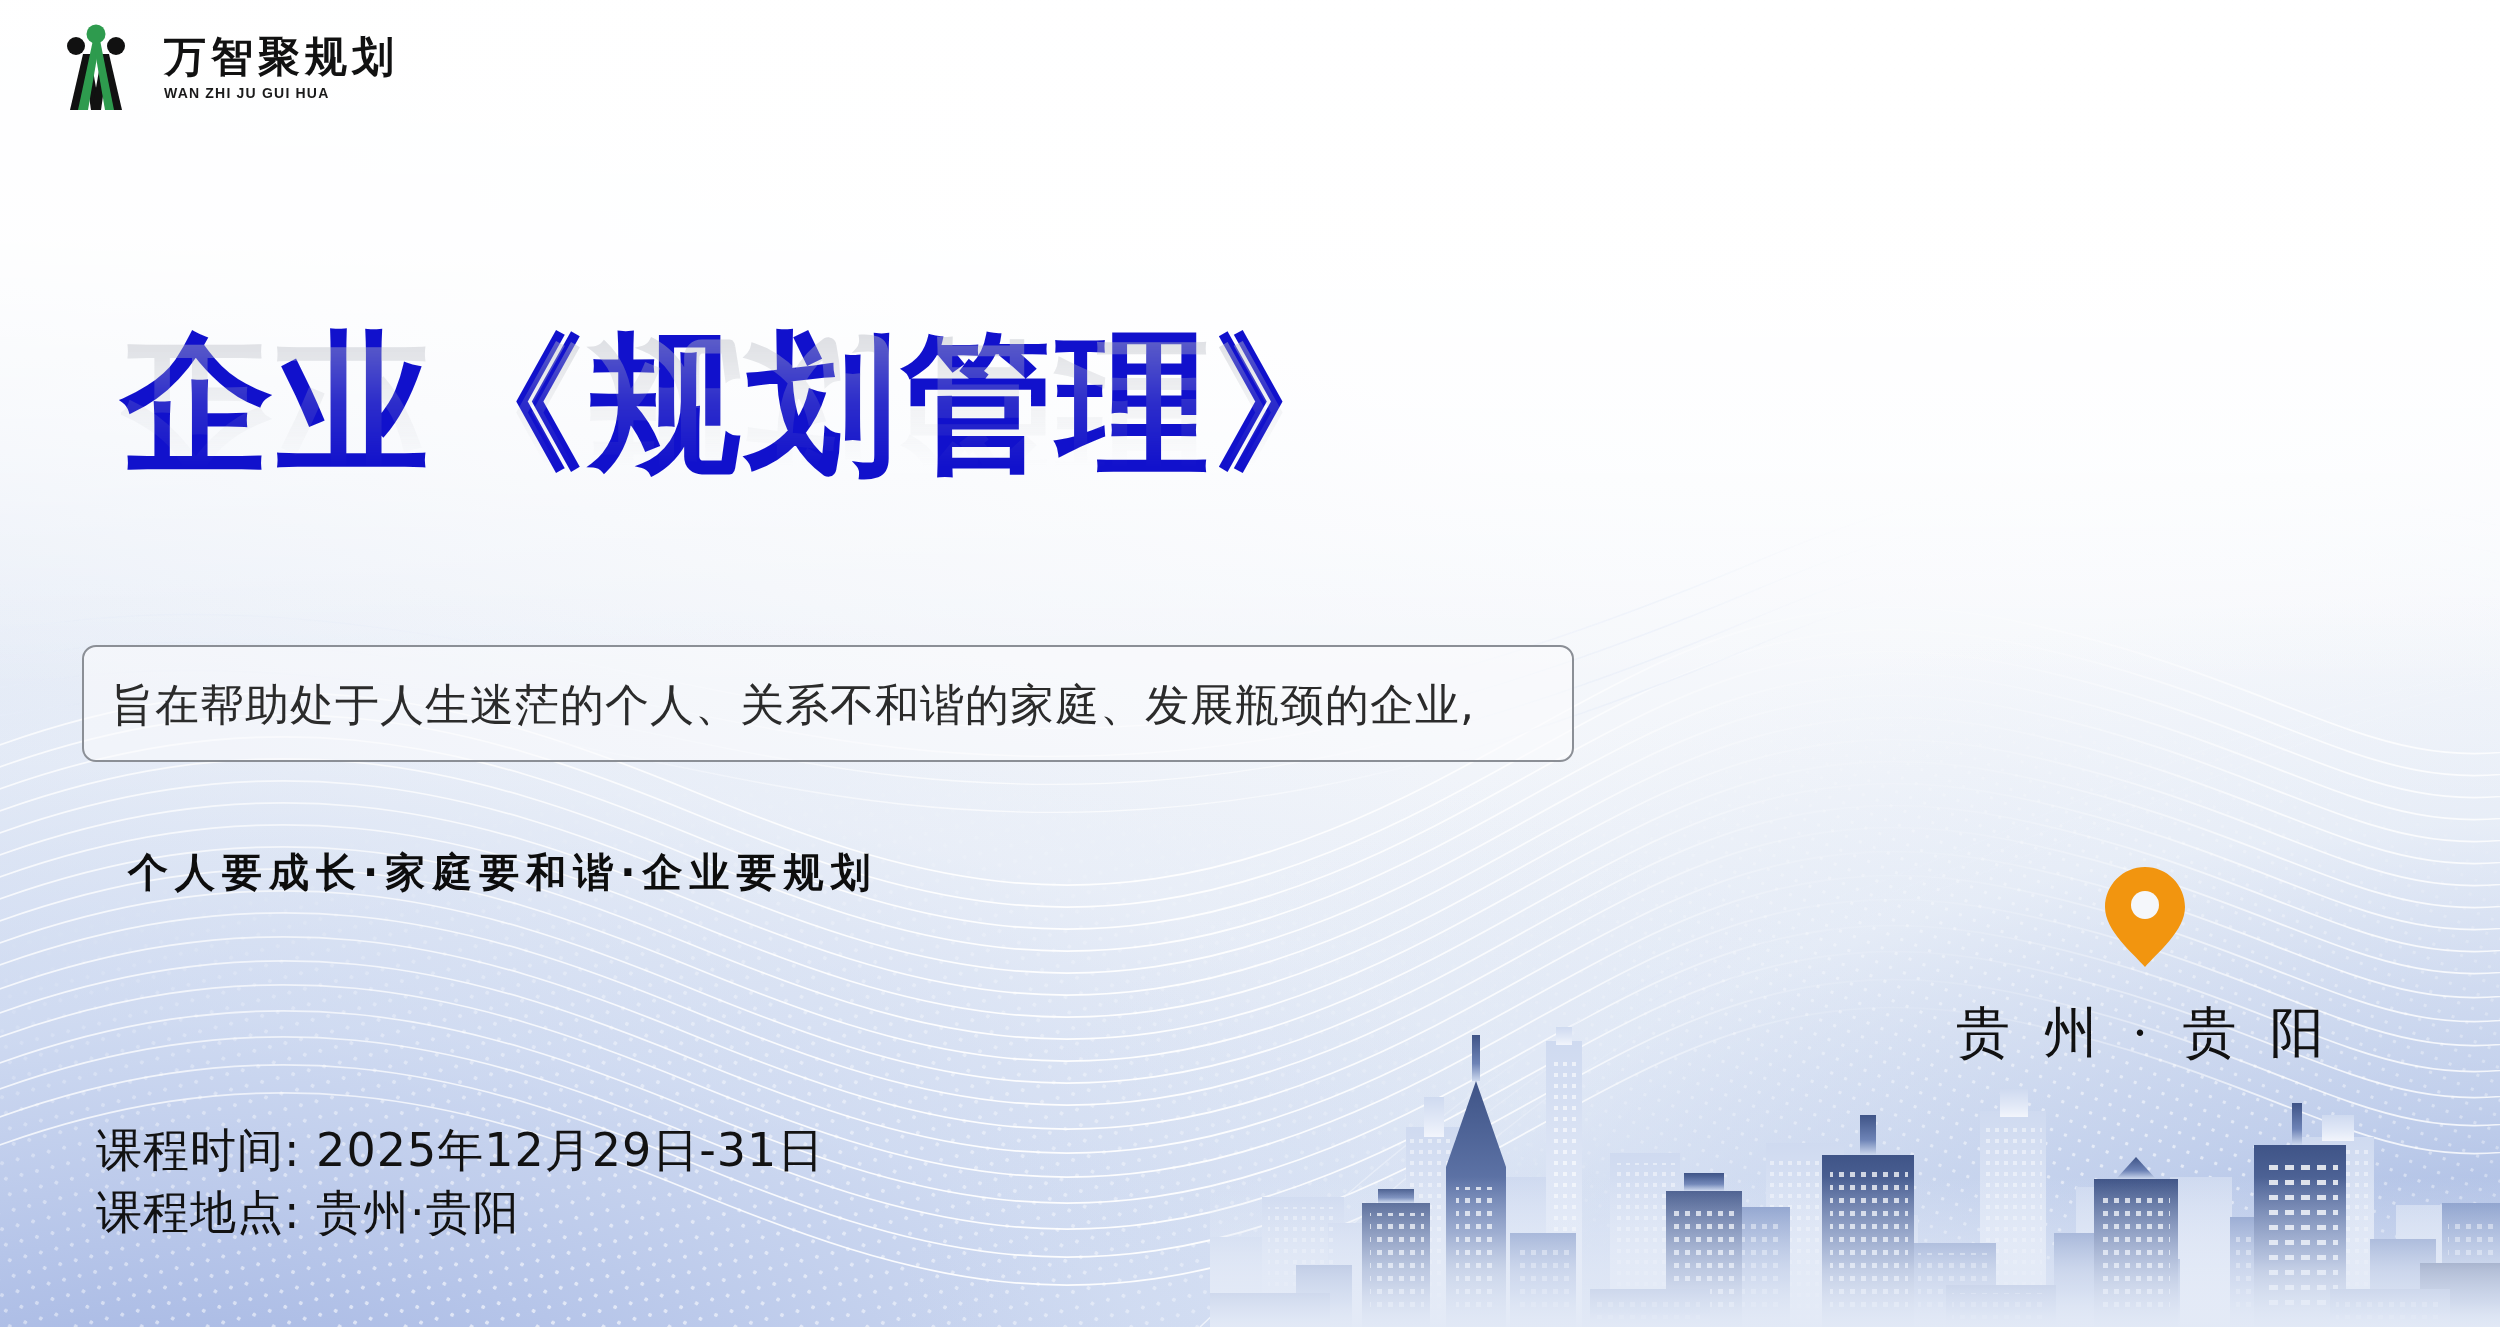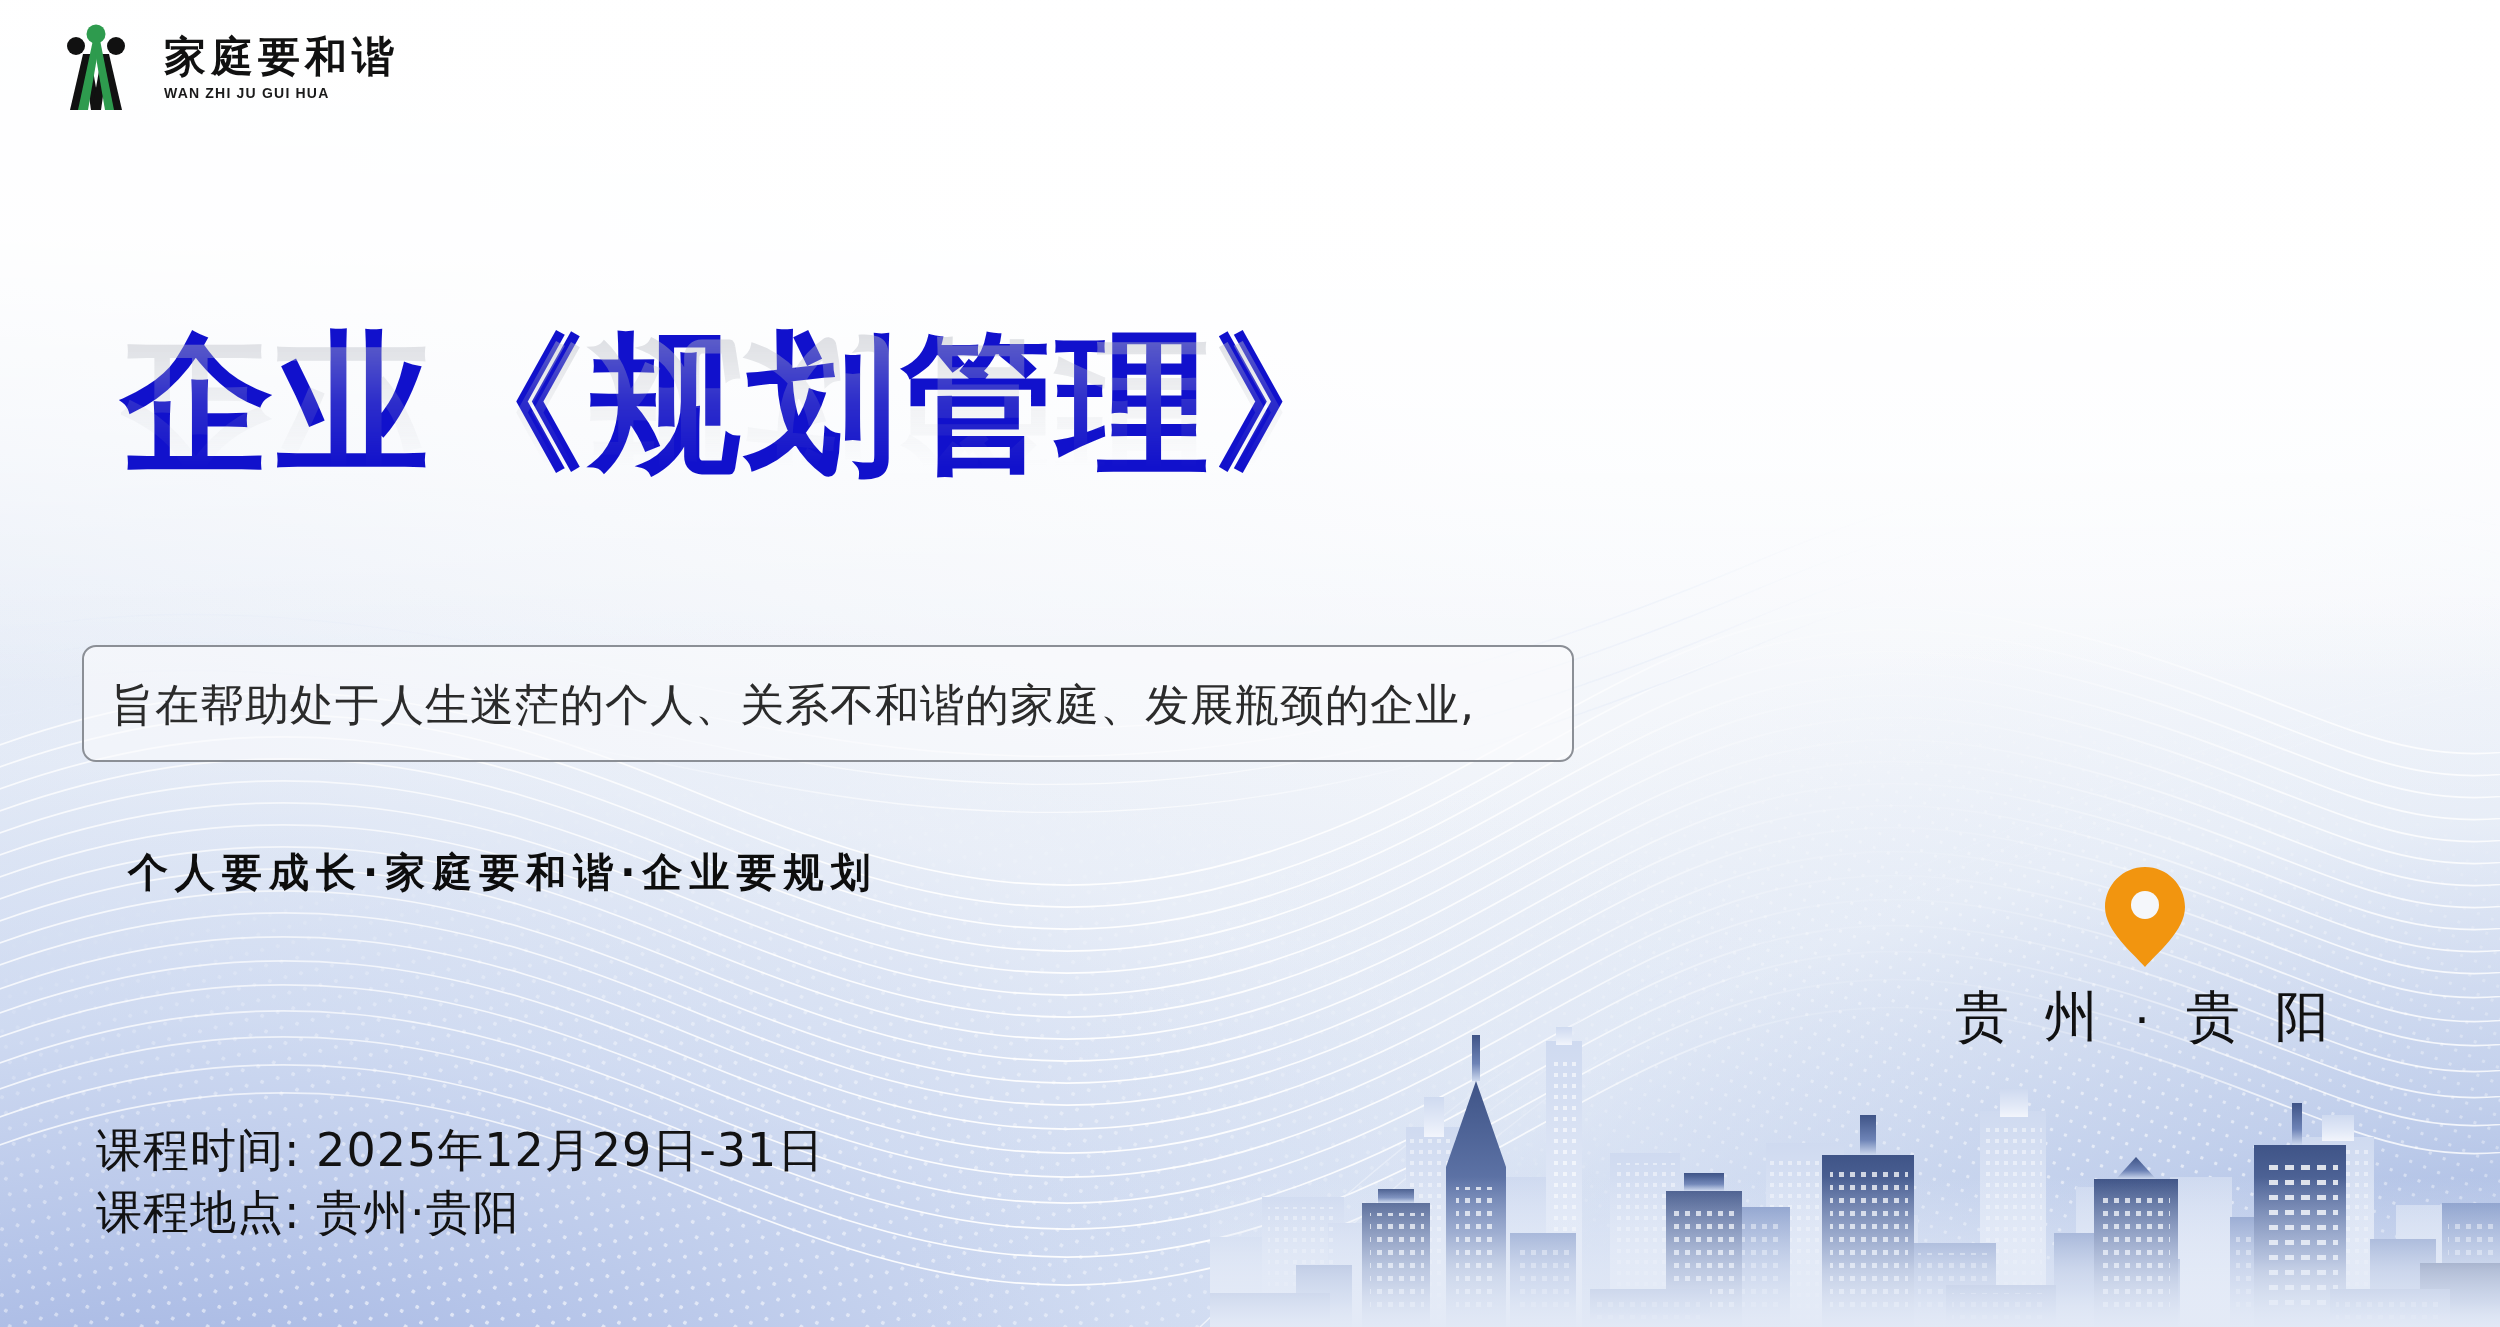--- a/index.html
+++ b/index.html
@@ -115,22 +115,22 @@
   .slogan{
     position:absolute;left:128px;top:845px;
     font-family:"DejaVu Sans","Liberation Sans",sans-serif;
     font-size:40px;font-weight:700;color:#0d0d0d;letter-spacing:7px;white-space:nowrap;
   }
 
   
   .loc-block{position:absolute;left:1955px;top:865px;width:380px;text-align:center;}
   .loc-pin{width:84px;height:104px;margin:0 auto;display:block;}
   .loc-label{
-    margin-top:12px;
-    font-family:Liberation Sans, sans-serif;
+    margin-top:28px;
+    font-family:Liberation Serif, serif;
     font-size:54px;color:#111;letter-spacing:10px;white-space:nowrap;
   }
 
   
   .course{position:absolute;left:96px;top:1120px;}
   .course-line{
     font-family:"DejaVu Sans","Liberation Sans",sans-serif;
     font-size:46px;color:#121212;letter-spacing:1px;white-space:nowrap;
   }
   .course-line:last-child{margin-bottom:16px;}
@@ -334,21 +334,21 @@
           <circle cx="66" cy="22" r="9"></circle>
         </g>
         <g fill="#2E9B4E">
           <path d="M28 86 L43 16 L50 16 L38 86 z"></path>
           <path d="M43 16 L50 16 L64 86 L55 86 z"></path>
           <circle cx="46" cy="10" r="9.5"></circle>
         </g>
       </svg>
     </div>
     <div class="logo-text">
-      <div class="logo-cn">家庭要和谐</div>
+      <div class="logo-cn">万智聚规划</div>
       <div class="logo-en">WAN ZHI JU GUI HUA</div>
     </div>
   </div>
 
   <div class="title-wrap">
     <div class="title">企业《规划管理》</div>
     <div class="title-reflection">企业《规划管理》</div>
   </div>
 
   <div class="desc-box">

